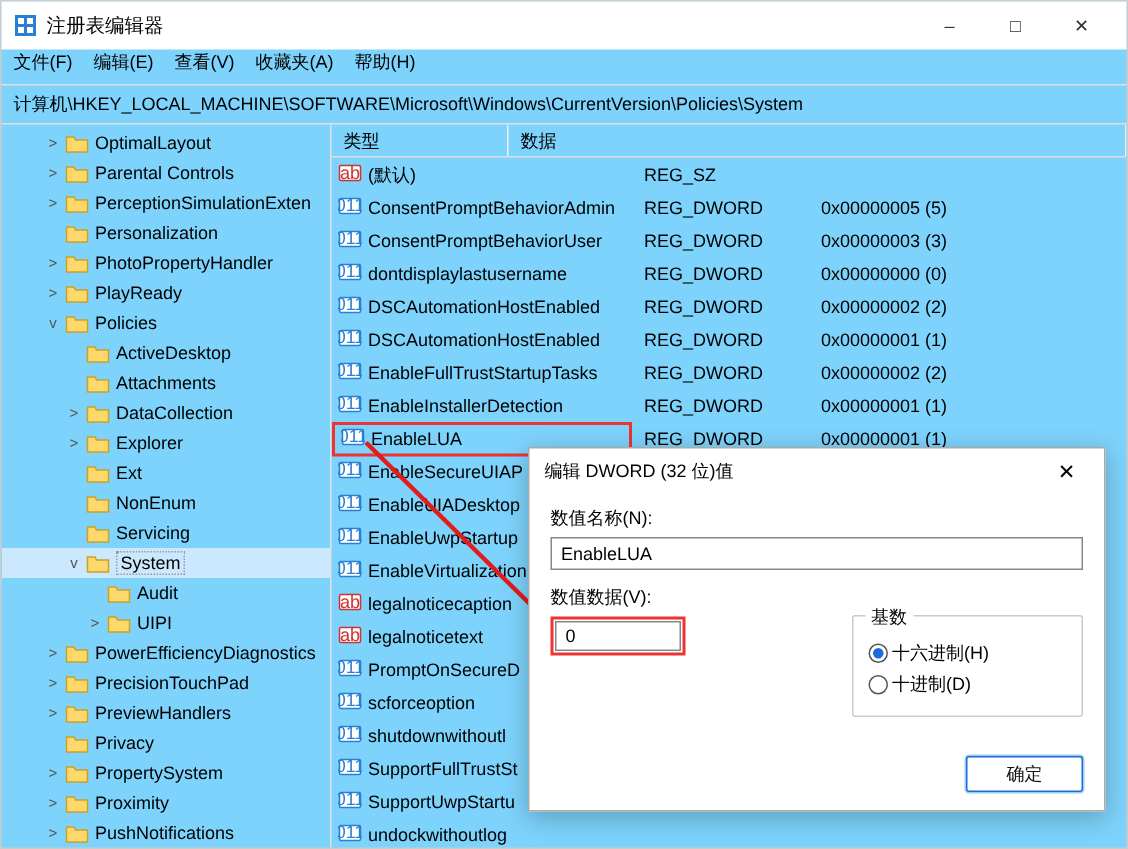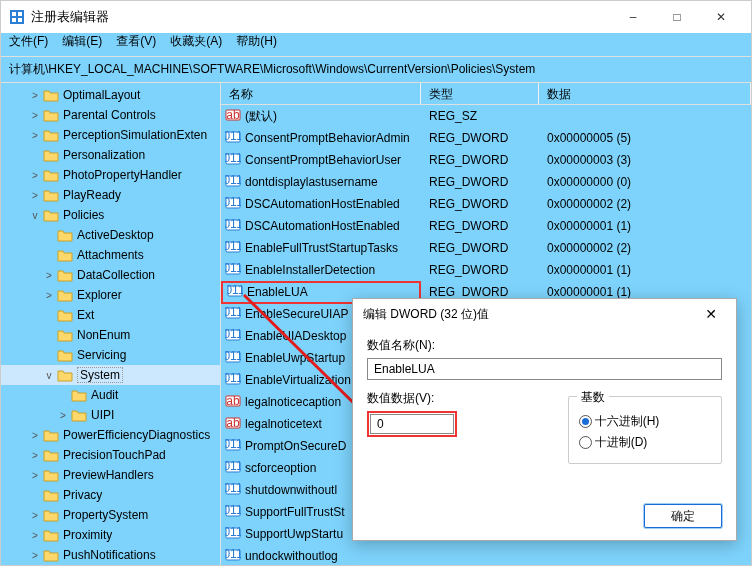--- a/index.html
+++ b/index.html
@@ -42,21 +42,21 @@
 .dialog-title span { flex: 1; }
 .dialog-close { width: 30px; text-align: center; font-size: 14px; cursor: pointer; }
 .dialog-body { flex: 1; padding: 8px 14px 0 14px; }
 .dlg-label { font-size: 12px; margin-bottom: 4px; }
 .dlg-input { width: 100%; height: 22px; border: 1px solid #888; padding: 2px 6px; font-size: 12px; margin-bottom: 10px; }
 .dlg-input[readonly] { background: #fff; }
 .dlg-row { display: flex; gap: 12px; }
 .dlg-left { flex: 1.1; }
 .dlg-right { flex: 0.9; position: relative; }
 .fieldset-label { position: absolute; top: -8px; left: 8px; background: #fff; padding: 0 4px; font-size: 12px; }
-.fieldset { border: 1px solid #ccc; padding: 12px 10px 8px 10px; margin-top: 6px; position: relative; border-radius: 2px; }
+.fieldset { border: 1px solid #ccc; padding: 12px 10px 8px 10px; margin-top: 20px; position: relative; border-radius: 2px; }
 .radio-row { display: flex; align-items: center; font-size: 12px; margin: 4px 0; gap: 3px; }
 .radio { width: 13px; height: 13px; border: 1px solid #555; border-radius: 50%; display: inline-flex; align-items: center; justify-content: center; }
 .radio.checked::after { content: ""; width: 7px; height: 7px; background: #1a6dd8; border-radius: 50%; }
 .value-input-wrap { border: 2px solid #e33; padding: 1px; display: inline-block; width: 90px; }
 .value-input { width: 100%; height: 20px; border: 1px solid #888; padding: 1px 6px; font-size: 12px; }
 .dialog-footer { display: flex; justify-content: flex-end; padding: 8px 14px 12px 0; gap: 10px; }
 .dlg-btn { min-width: 78px; height: 24px; border: 1px solid #258ae6; background: #fff; color: #111; font-size: 12px; border-radius: 2px; cursor: pointer; padding: 0 10px; }
 .dlg-btn.focus { border: 1.5px solid #1a6dd8; box-shadow: 0 0 0 1px #9fcdf5; }
 ::-webkit-scrollbar { width: 16px; }
 ::-webkit-scrollbar-thumb { background: #c1c1c1; }
@@ -258,21 +258,20 @@
         <div class="tree-node" style="padding-left: 28px;">
           <span class="twisty">&gt;</span>
           <svg class="folder-icon" viewBox="0 0 16 14">
             <path d="M1 3h5l1 2h8v8H1z" fill="#ffd86b" stroke="#c8a227"></path>
           </svg>
           <span class="tree-label">PushNotifications</span>
         </div>
       </div>
     <div class="list-pane">
       <div class="list-header">
-        <div class="col-name">名称</div>
         <div class="col-type">类型</div>
         <div class="col-data">数据</div>
       </div>
       <div class="list-body" id="list">
           <div class="list-row">
             <div class="cell-name">
               <span><svg class="val-icon" viewBox="0 0 16 16">
                   <rect x="1" y="3" width="14" height="10" rx="1" fill="#fff" stroke="#c33"></rect>
                   <text x="8" y="12" font-size="8" text-anchor="middle" fill="#c33">ab</text>
                 </svg></span>

